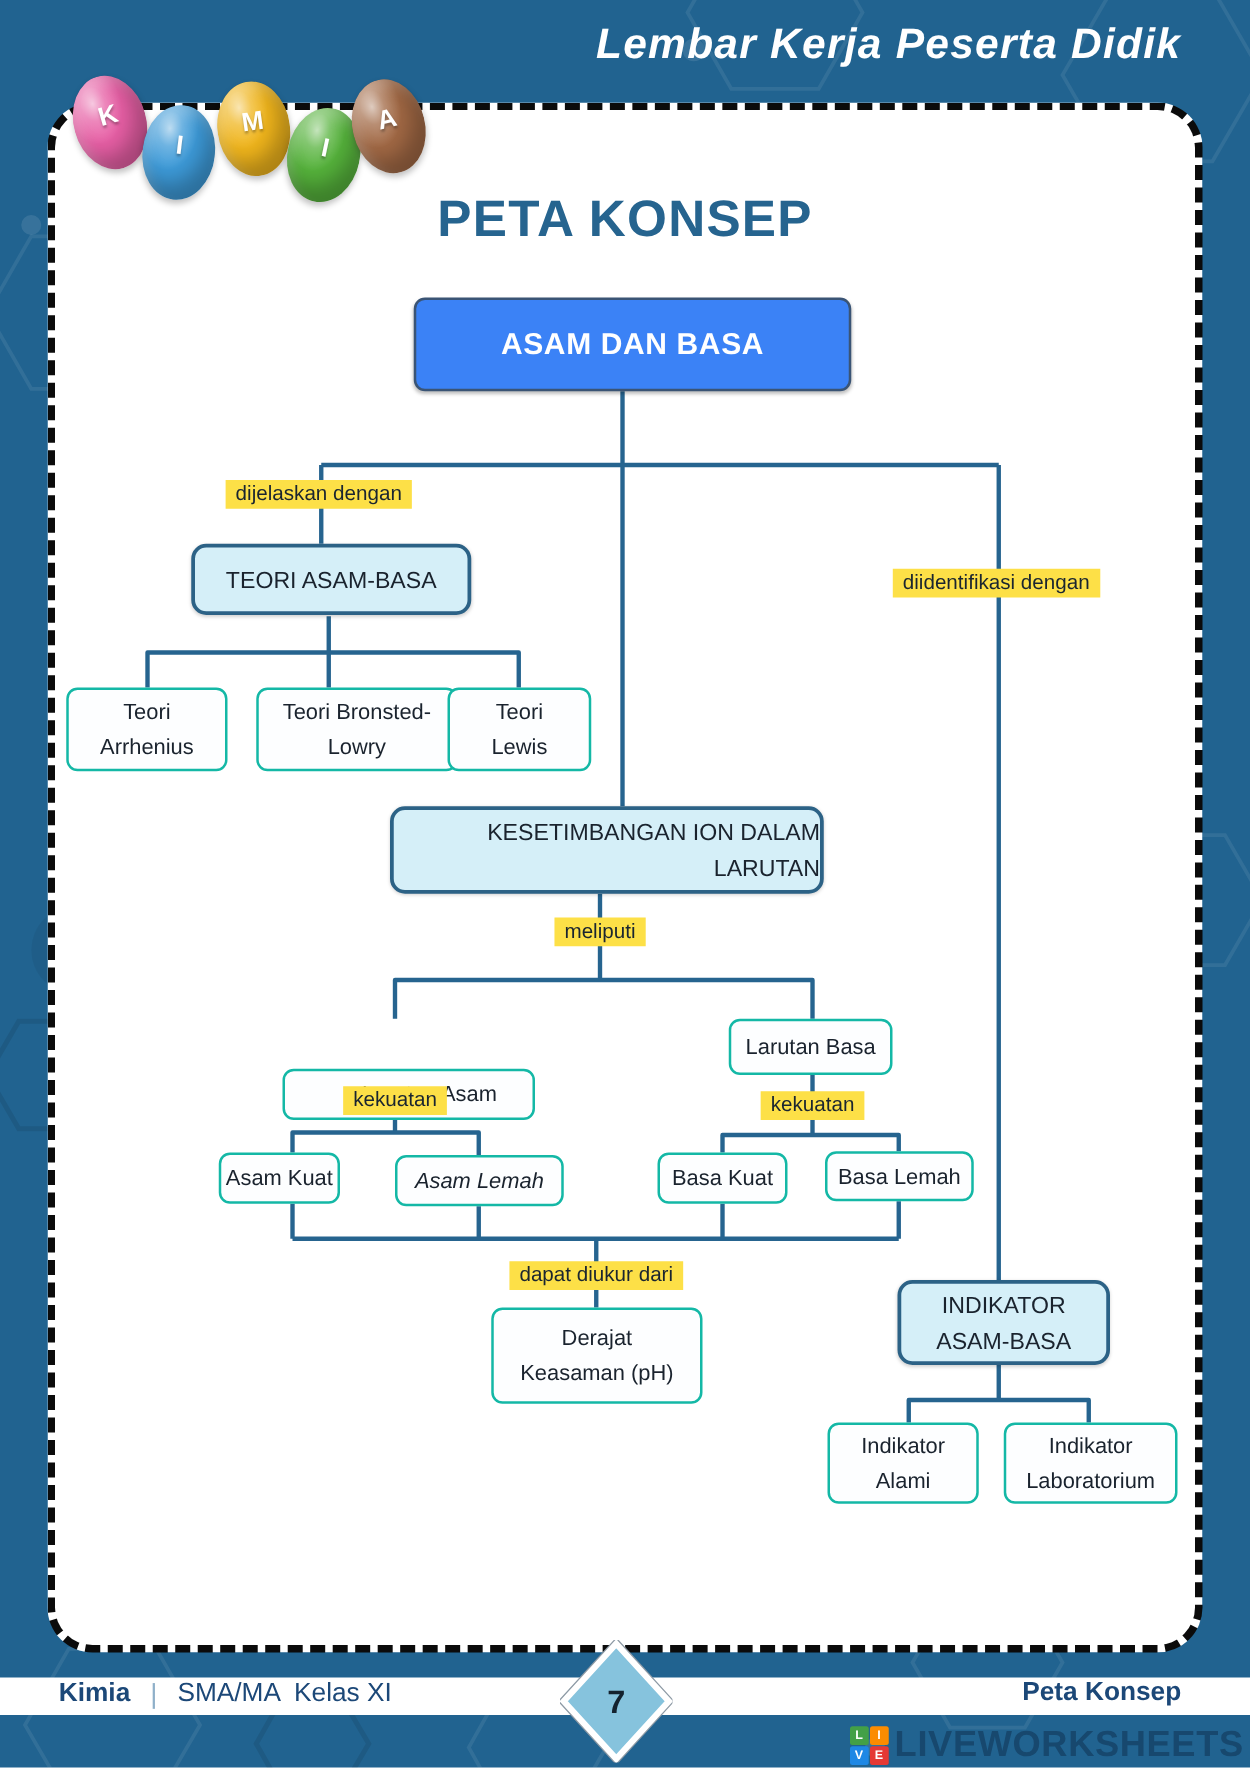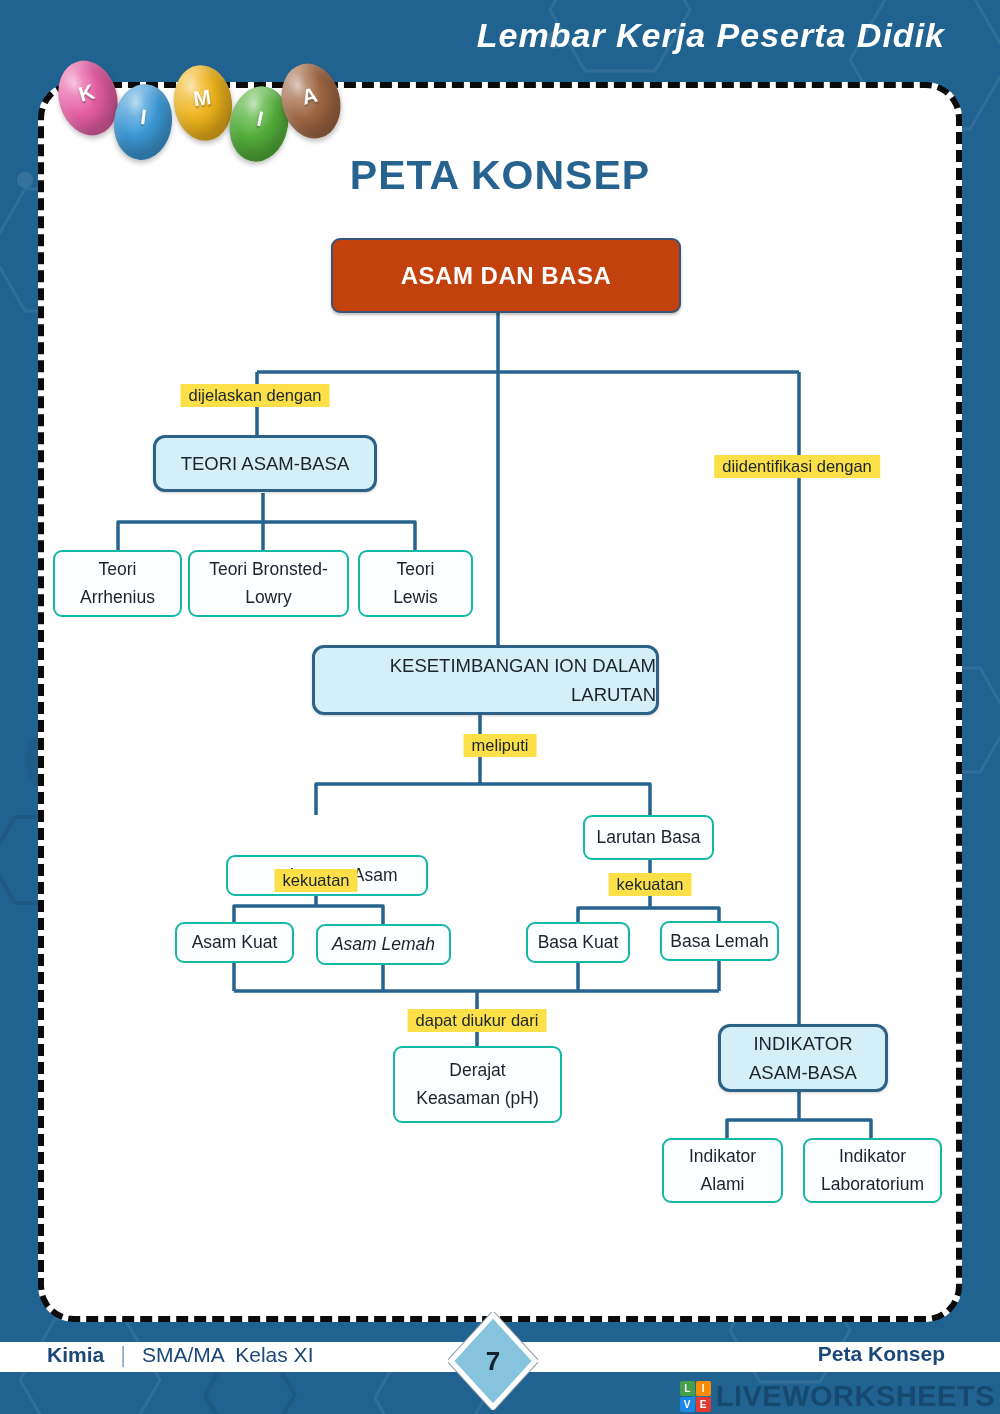--- a/index.html
+++ b/index.html
@@ -31,21 +31,21 @@
   .ball-4{left:282px;top:63px;transform:rotate(-14deg);}
 
   
   .map{position:absolute;left:0;top:0;width:1000px;height:1414px;z-index:2;}
   .map-title{position:absolute;left:0;right:0;top:152px;text-align:center;
     font-size:41px;font-weight:800;color:#26648f;letter-spacing:1px;}
   .connectors{position:absolute;left:0;top:0;width:1000px;height:1414px;}
   .connectors path{stroke:#26648f;stroke-width:3.5;fill:none;stroke-linejoin:round;stroke-linecap:butt;}
   .node{position:absolute;display:flex;flex-direction:column;align-items:center;justify-content:center;
     text-align:center;box-sizing:border-box;color:#1a232e;}
-  .node-dark{background:#c2410c;border:2px solid #3a5475;border-radius:9px;color:#ffffff;
+  .node-dark{background:#3b82f6;border:2px solid #3a5475;border-radius:9px;color:#ffffff;
     font-size:24px;font-weight:bold;letter-spacing:.5px;box-shadow:0 2px 3px rgba(0,0,0,.25);}
   .node-blue{background:#d5eff8;border:3px solid #2c6286;border-radius:12px;
     font-size:18.5px;font-weight:500;box-shadow:0 1px 3px rgba(0,0,0,.18);}
   .node-light{background:#fdfeff;border:2px solid #14b8a6;border-radius:9px;font-size:17.5px;}
   .node .l2{margin-top:7px;}
   .edge-label{position:absolute;transform:translateX(-50%);background:#fde047;
     padding:2px 8px;font-size:16.5px;color:#1a2530;white-space:nowrap;}
 
   
   .footer-band{position:absolute;left:0;top:1342px;width:1000px;height:30px;background:#ffffff;z-index:2;
@@ -147,43 +147,43 @@
 
     <div class="edge-label" style="left:255px;top:384px;">dijelaskan dengan</div>
     <div class="edge-label" style="left:797px;top:455px;">diidentifikasi dengan</div>
 
     <div class="node node-blue" style="left:153px;top:435px;width:224px;height:57px;">TEORI ASAM-BASA</div>
 
     <div class="node node-light" style="left:53px;top:550px;width:129px;height:67px;">
       <span>Teori</span>
       <span class="l2">Arrhenius</span>
     </div>
-    <div class="node node-light" style="left:188px;top:550px;width:161px;height:67px;">
+    <div class="node node-light" style="left:205px;top:550px;width:161px;height:67px;">
       <span>Teori Bronsted-</span>
       <span class="l2">Lowry</span>
     </div>
     <div class="node node-light" style="left:358px;top:550px;width:115px;height:67px;">
       <span>Teori</span>
       <span class="l2">Lewis</span>
     </div>
 
     <div class="node node-blue" style="left:312px;top:645px;width:347px;height:70px;align-items:flex-end;">
       <span>KESETIMBANGAN ION DALAM</span>
       <span class="l2">LARUTAN</span>
     </div>
 
-    <div class="edge-label" style="left:480px;top:734px;margin-left:20px;">meliputi</div>
+    <div class="edge-label" style="left:480px;top:734px;">meliputi</div>
 
     <div class="node node-light" style="left:226px;top:855px;width:202px;height:41px;padding-left:33px;">Larutan Asam</div>
     <div class="node node-light" style="left:583px;top:815px;width:131px;height:45px;">Larutan Basa</div>
 
     <div class="edge-label" style="left:316px;top:869px;">kekuatan</div>
     <div class="edge-label" style="left:650px;top:873px;">kekuatan</div>
 
-    <div class="node node-light" style="left:175px;top:922px;width:119px;height:41px;">Asam Kuat</div>
+    <div class="node node-light" style="left:175px;top:922px;width:97px;height:41px;">Asam Kuat</div>
     <div class="node node-light" style="left:316px;top:924px;width:135px;height:41px;font-style:italic;">Asam Lemah</div>
     <div class="node node-light" style="left:526px;top:922px;width:104px;height:41px;text-align:right;">Basa Kuat</div>
     <div class="node node-light" style="left:660px;top:921px;width:119px;height:40px;">Basa Lemah</div>
 
     <div class="edge-label" style="left:477px;top:1009px;">dapat diukur dari</div>
 
     <div class="node node-light" style="left:393px;top:1046px;width:169px;height:77px;">
       <span>Derajat</span>
       <span class="l2">Keasaman (pH)</span>
     </div>

